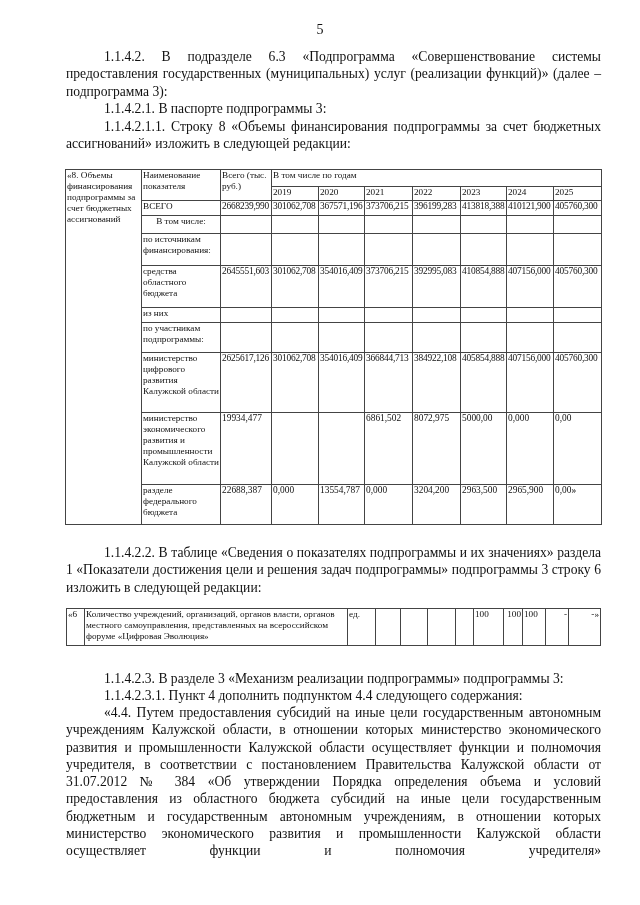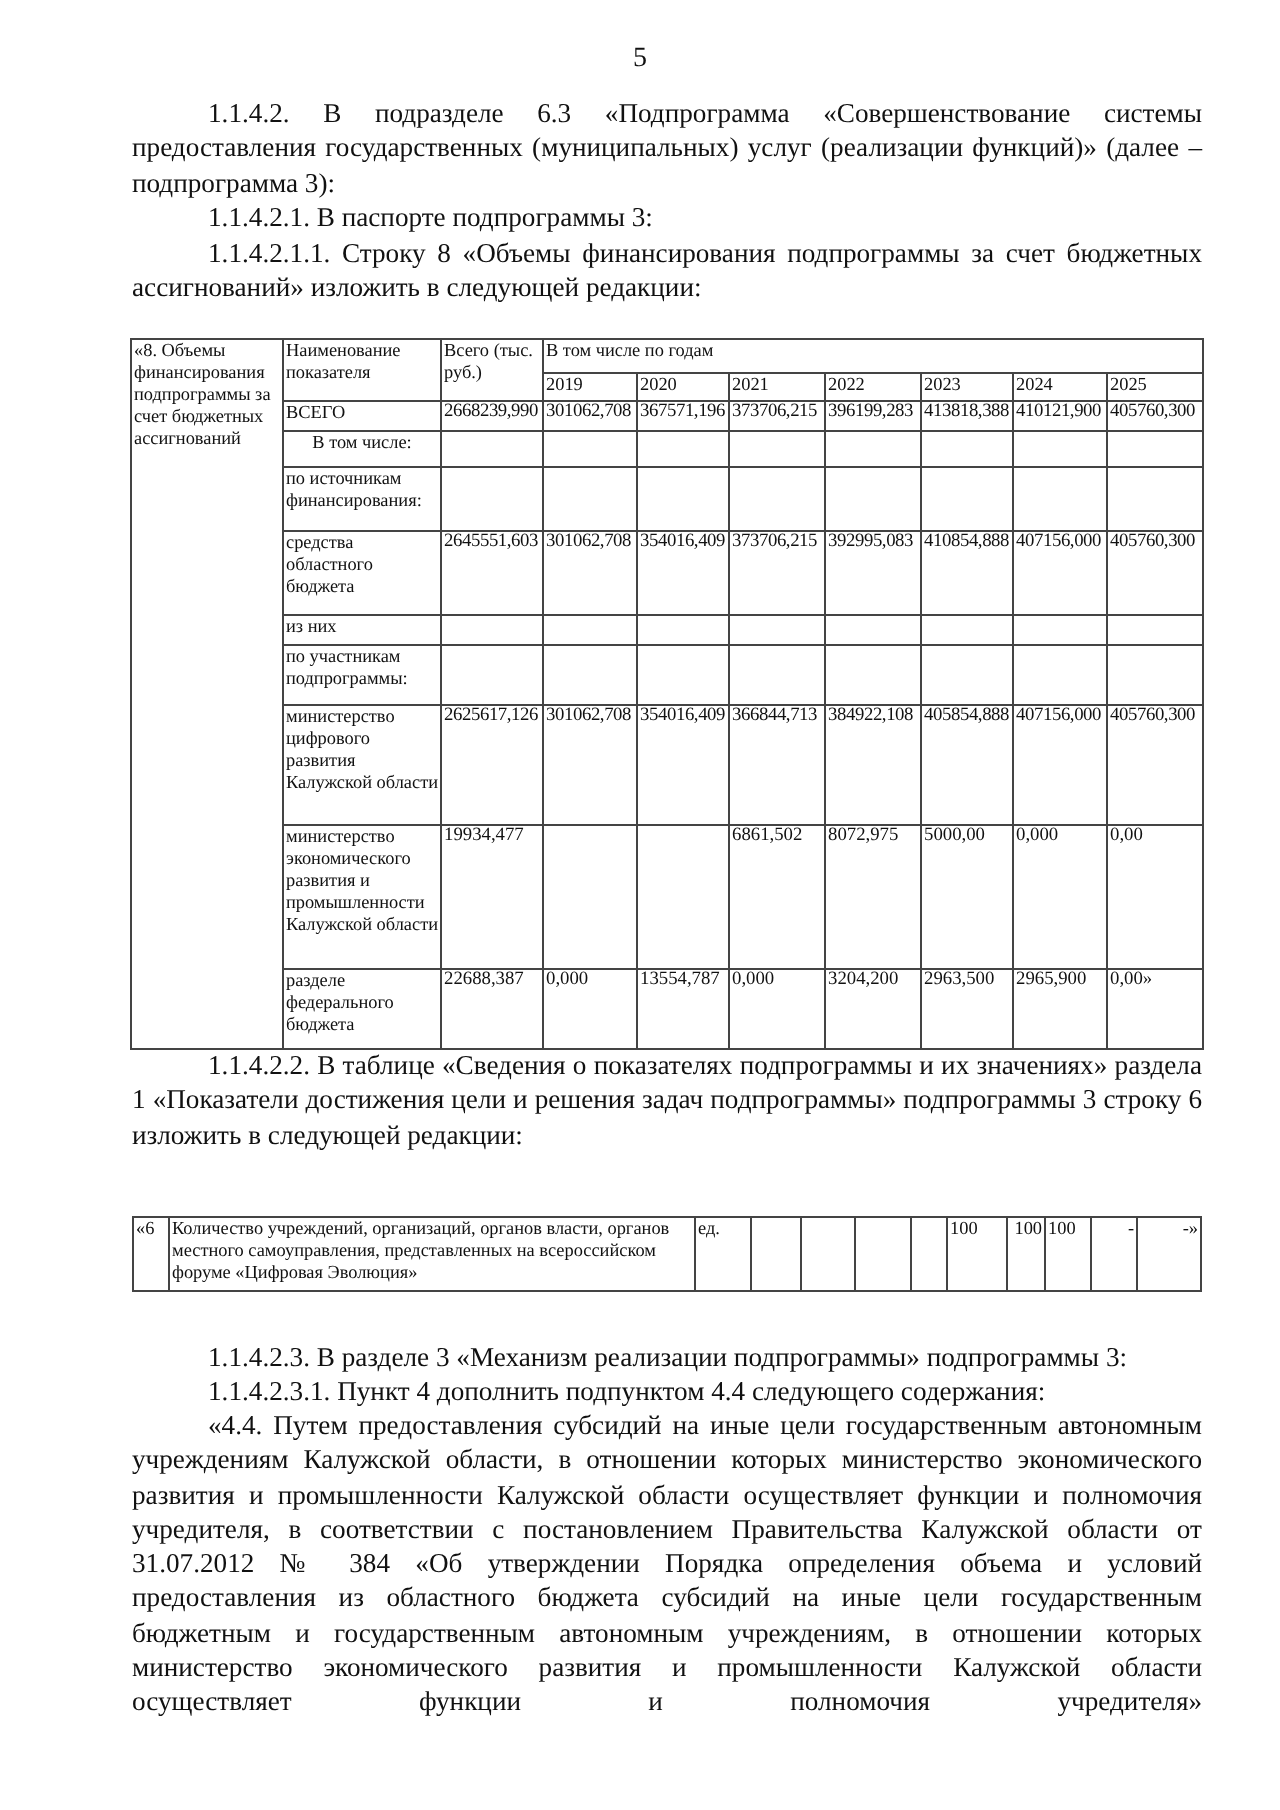--- a/index.html
+++ b/index.html
@@ -166,21 +166,21 @@
     <td class="numc">13554,787</td>
     <td class="numc">0,000</td>
     <td class="numc">3204,200</td>
     <td class="numc">2963,500</td>
     <td class="numc">2965,900</td>
     <td class="numc">0,00»</td>
   </tr>
 </tbody>
   </table>
 
-<p class="p indent" style="top:524px;">1.1.4.2.2. В таблице «Сведения о показателях подпрограммы и их значениях» раздела 1 «Показатели достижения цели и решения задач подпрограммы» подпрограммы 3 строку 6 изложить в следующей редакции:</p>
+<p class="p indent" style="top:544px;">1.1.4.2.2. В таблице «Сведения о показателях подпрограммы и их значениях» раздела 1 «Показатели достижения цели и решения задач подпрограммы» подпрограммы 3 строку 6 изложить в следующей редакции:</p>
 
 <table class="t2">
   <colgroup>
     <col style="width:18px">
       <col style="width:263px">
       <col style="width:28px">
     <col style="width:25px">
       <col style="width:27px">
       <col style="width:28px">
       <col style="width:18px">

